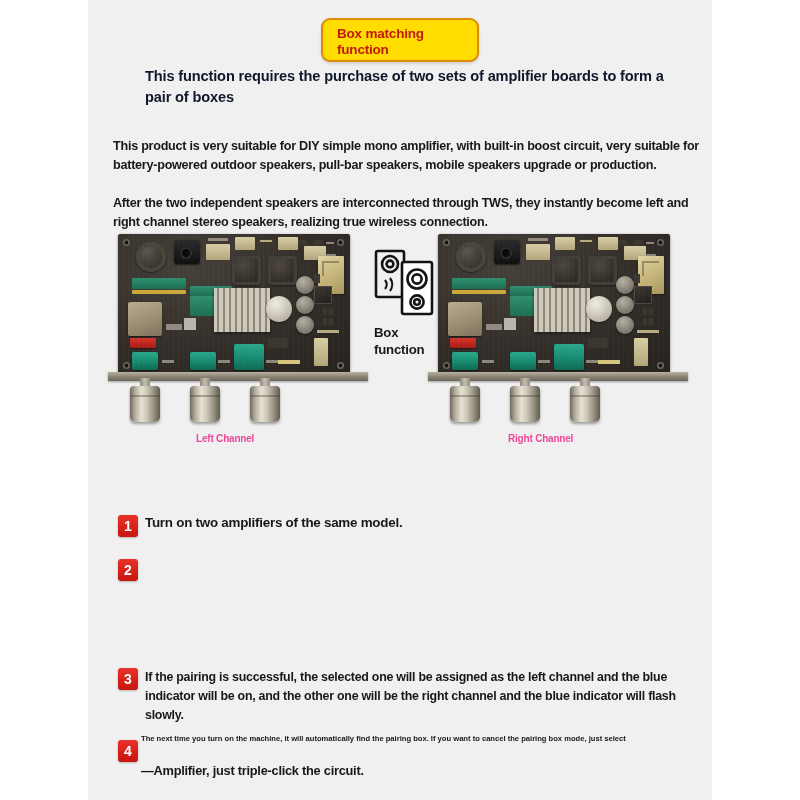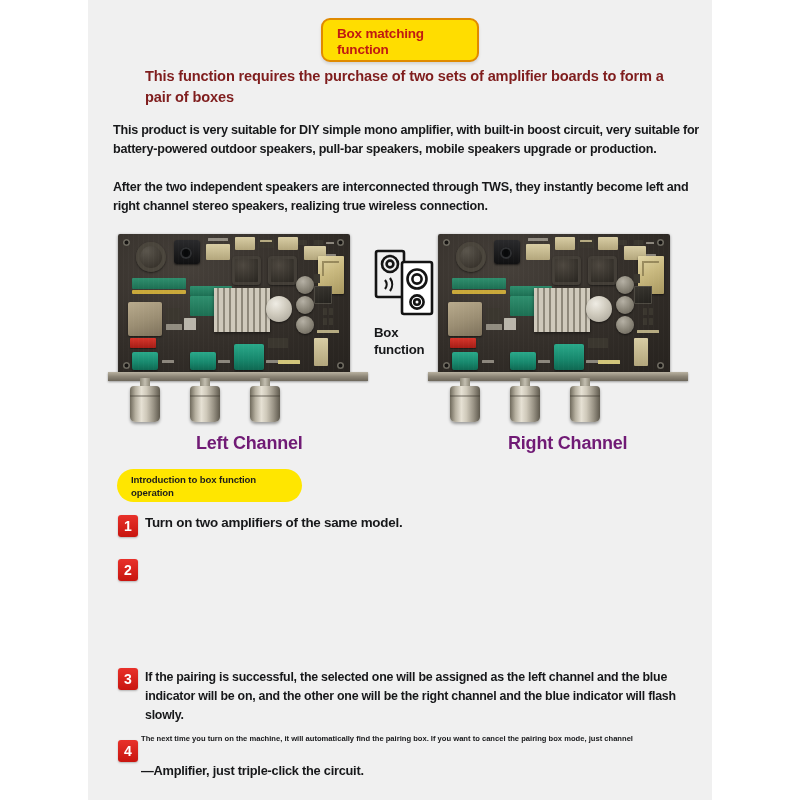--- a/index.html
+++ b/index.html
@@ -49,34 +49,35 @@
     font-size: 13.5px;
     line-height: 16px;
     letter-spacing: -0.2px;
   }
 
   .headline {
     position: absolute;
     left: 145px;
     top: 66px;
     width: 545px;
-    color: #7f1d1d;
+    color: #0f172a;
     font-weight: bold;
     font-size: 14.6px;
     line-height: 21px;
     letter-spacing: -0.15px;
   }
 
   .para {
     position: absolute;
     color: #17181a;
     font-weight: bold;
     font-size: 12.6px;
     line-height: 19px;
     letter-spacing: -0.25px;
+    margin-top: 16px;
   }
   .para-1 { left: 113px; top: 121px; width: 625px; }
   .para-2 { left: 113px; top: 178px; width: 600px; }
 
   
   .boards {
     position: absolute;
     left: 88px;
     top: 232px;
     width: 624px;
@@ -269,22 +270,22 @@
     content: "";
     position: absolute;
     left: 0; top: 9px;
     width: 30px; height: 2px;
     background: rgba(60,55,45,0.35);
   }
 
   .channel-label {
     position: absolute;
     font-weight: bold;
-    font-size: 18px;
-    color: #701a75;
+    font-size: 10px;
+    color: #ec4899;
     letter-spacing: -0.2px;
   }
   .label-left  { left: 196px; top: 433px; }
   .label-right { left: 508px; top: 433px; }
 
   
   .boxfn {
     position: absolute;
     left: 372px;
     top: 248px;
@@ -556,29 +557,25 @@
     </svg>
   </div>
   <div class="boxfn-caption">
     <div>Box</div>
     <div>function</div>
   </div>
 
   <div class="channel-label label-left">Left Channel</div>
   <div class="channel-label label-right">Right Channel</div>
 
-  <div class="intro-pill">
-    <div class="line">Introduction to box function</div>
-    <div class="line">operation</div>
-  </div>
 
   <div class="step-num s1-num">1</div>
   <div class="step-text s1-text">Turn on two amplifiers of the same model.</div>
 
   <div class="step-num s2-num">2</div>
 
   <div class="step-num s3-num">3</div>
   <div class="step-text s3-text">If the pairing is successful, the selected one will be assigned as the left channel and the blue indicator will be on, and the other one will be the right channel and the blue indicator will flash slowly.</div>
 
   <div class="step-num s4-num">4</div>
-  <div class="step-text s4-text">The next time you turn on the machine, it will automatically find the pairing box. If you want to cancel the pairing box mode, just channel</div>
+  <div class="step-text s4-text">The next time you turn on the machine, it will automatically find the pairing box. If you want to cancel the pairing box mode, just select</div>
   <div class="step-text s4b-text">—Amplifier, just triple-click the circuit.</div>
 </div>
 
 </body></html>

